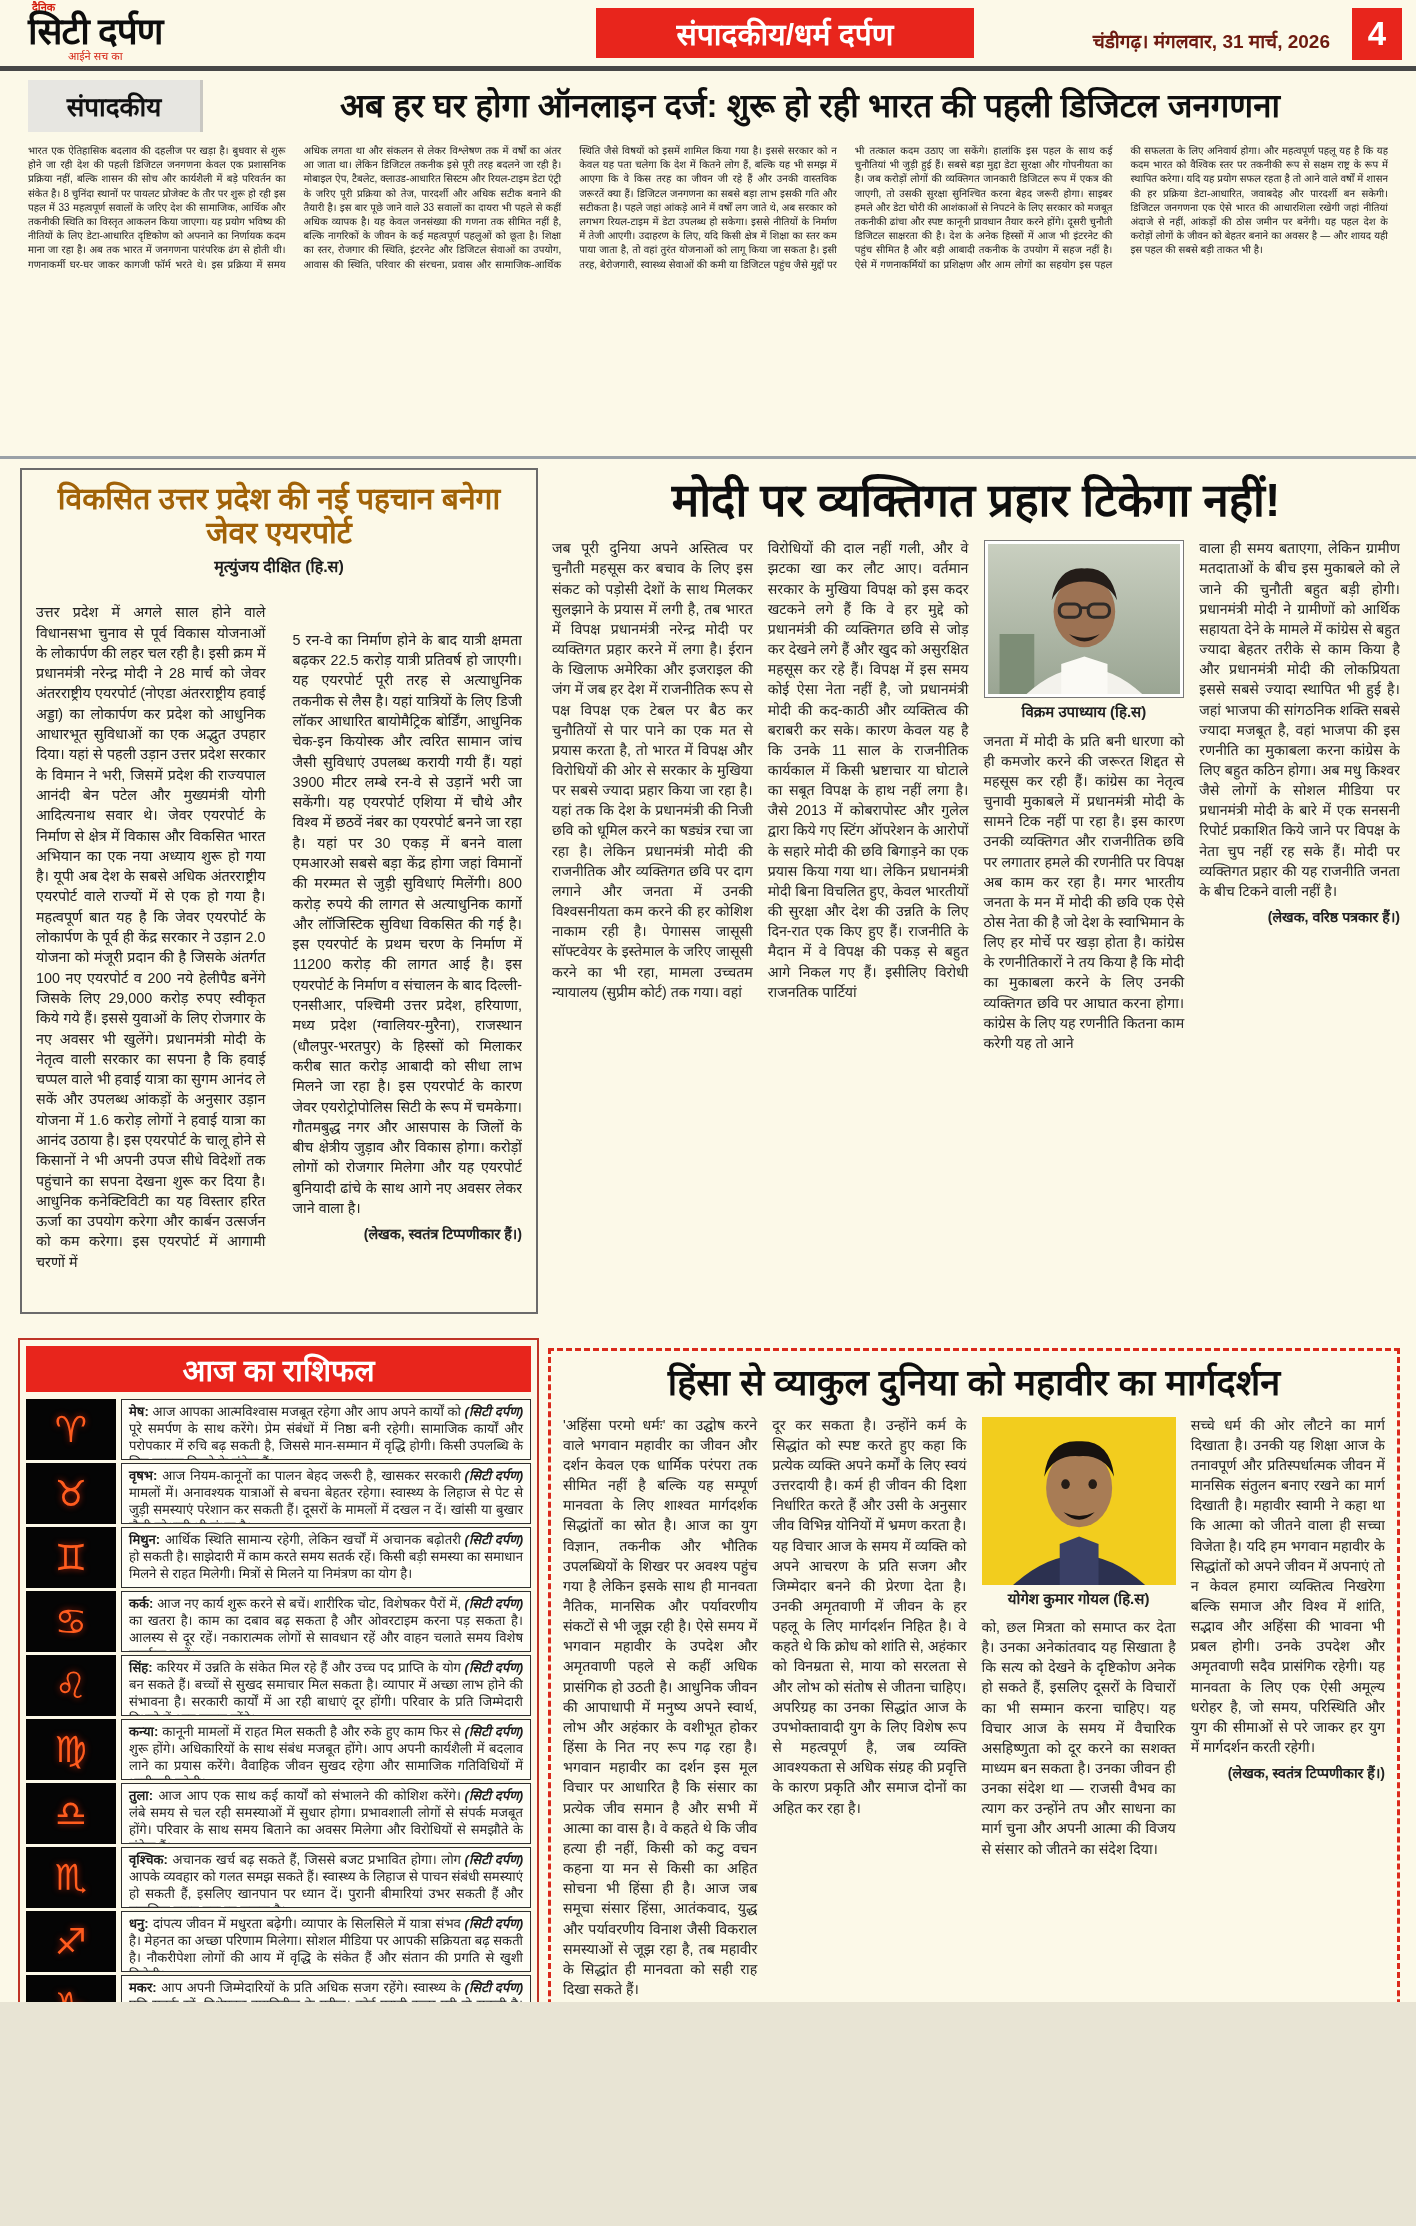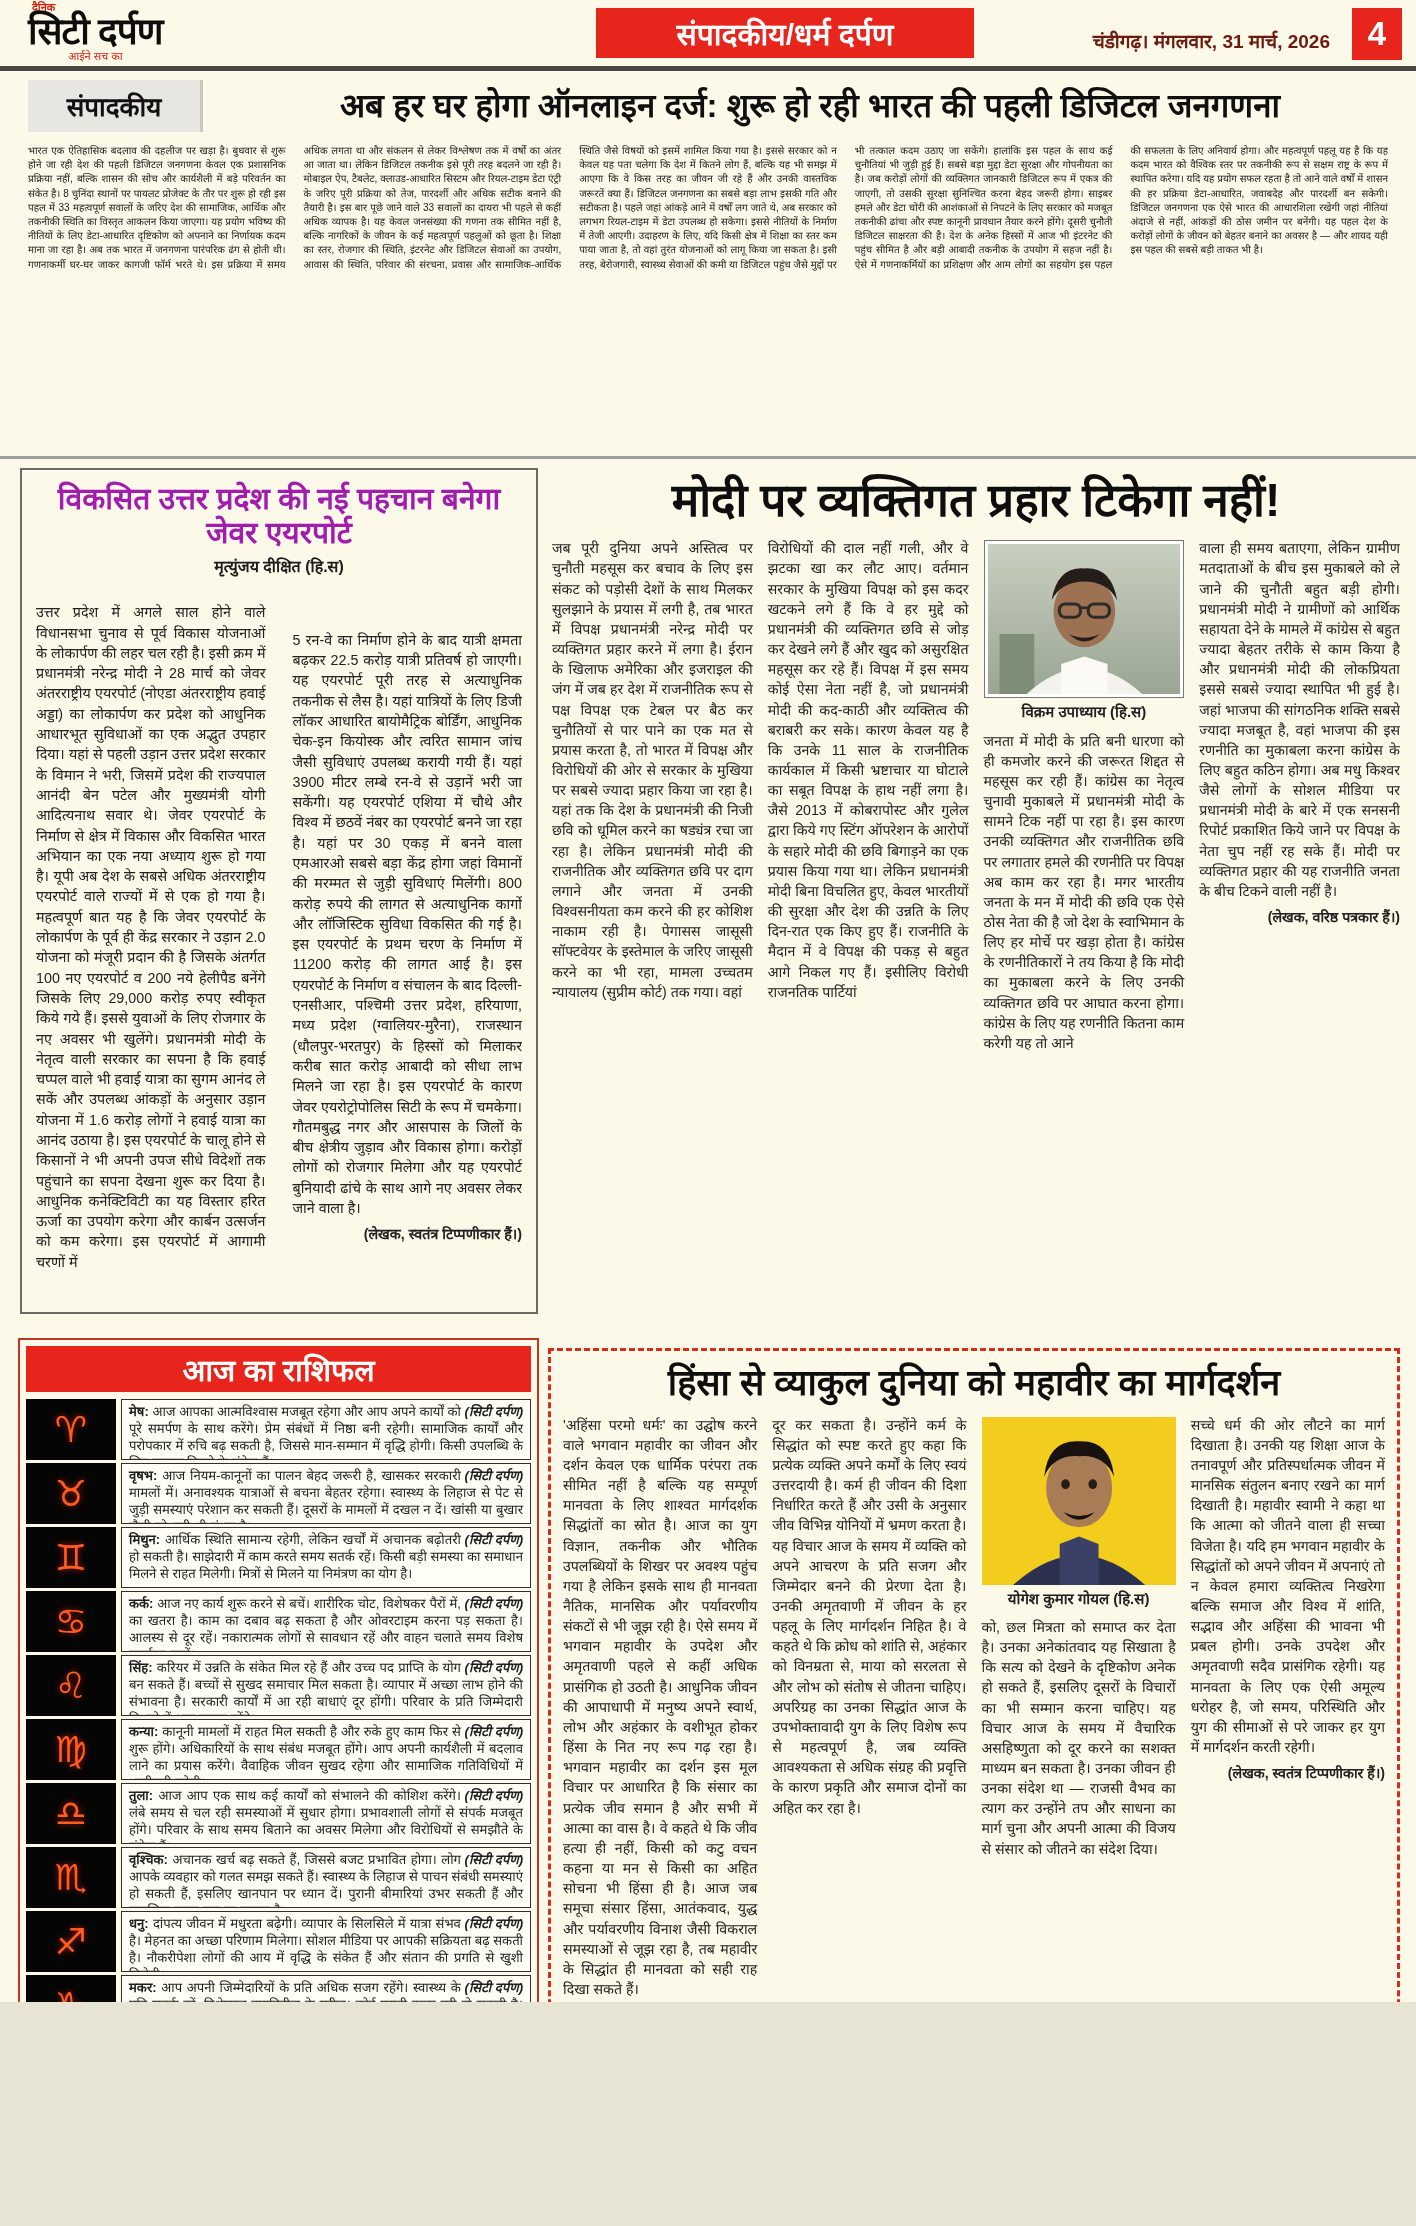--- a/index.html
+++ b/index.html
@@ -20,21 +20,21 @@
   .editorial{position:absolute;left:28px;top:80px;width:1360px;}
   .ed-head-row{display:flex;align-items:center;gap:29px;margin-bottom:12px;}
   .ed-label{width:172px;background:#e7e6e1;border-right:3px solid #c9c8c2;text-align:center;
     font-size:26px;font-weight:900;padding:8px 0;color:#111;}
   .ed-headline{flex:1;text-align:center;font-size:33px;font-weight:900;color:#101010;line-height:1.1;}
   .ed-body{column-count:5;column-gap:18px;text-align:justify;font-size:10px;line-height:1.42;height:300px;overflow:hidden;color:#222;}
   .divider{position:absolute;left:0px;top:456px;width:1416px;height:3px;background:#9aa1a7;}
   
   .jewar{position:absolute;left:20px;top:468px;width:518px;height:846px;border:2px solid #6b6b6b;
     padding:8px 14px;box-sizing:border-box;background:#fcf9e8;}
-  .jewar h2{margin:4px 0 6px;text-align:center;font-size:30px;font-weight:900;line-height:1.12;color:#a21caf;}
+  .jewar h2{margin:4px 0 6px;text-align:center;font-size:30px;font-weight:900;line-height:1.12;color:#a16207;}
   .byline{text-align:center;font-weight:bold;font-size:16px;margin:2px 0 10px;}
   .twocol{display:flex;gap:27px;height:700px;overflow:hidden;align-items:center;}
   .twocol .col{flex:1;text-align:justify;font-size:14.3px;line-height:1.42;color:#222;}
   .signoff{text-align:right;font-weight:bold;margin-top:6px;}
   
   .modi{position:absolute;left:552px;top:476px;width:848px;}
   .modi h2{margin:0 0 14px;text-align:center;font-size:46px;font-weight:900;color:#0e0e0e;line-height:1.05;}
   .fourcol{display:flex;gap:15px;height:774px;overflow:hidden;}
   .fourcol .col{flex:1;text-align:justify;font-size:14.2px;line-height:1.42;color:#222;}
   .photo-frame{border:1px solid #777;background:#fff;padding:3px;margin:2px 0 2px;}

